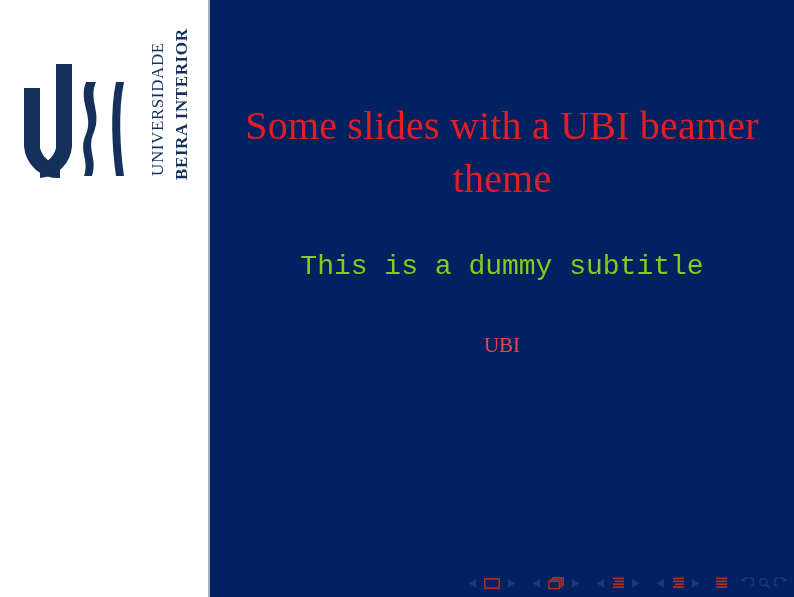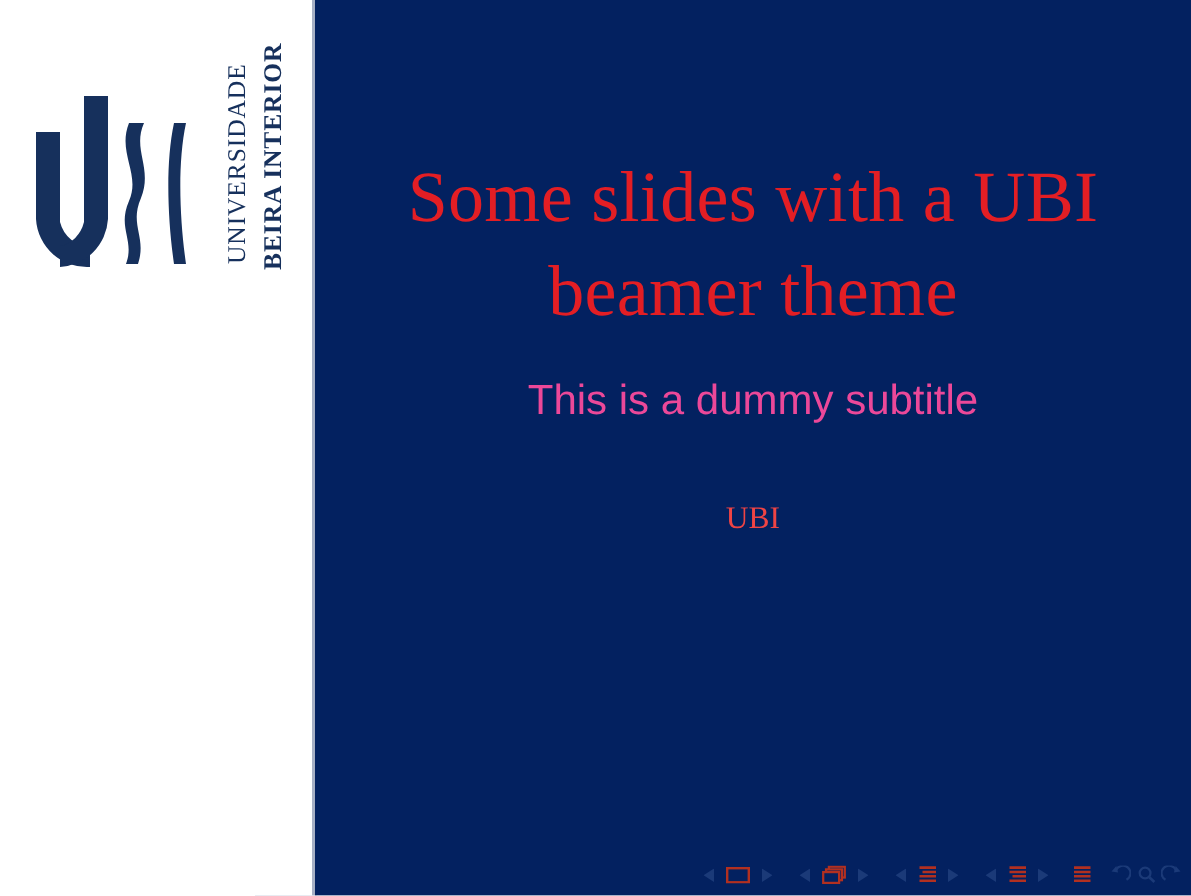--- a/index.html
+++ b/index.html
@@ -92,37 +92,37 @@
   #title-block {
     position: absolute;
     left: 0;
     top: 100px;
     width: 584px;
     text-align: center;
   }
   #slide-title {
     margin: 0;
     font-family: "Liberation Serif", serif;
-    font-size: 48px;
+    font-size: 40px;
     font-weight: normal;
     line-height: 1.32;
     color: #e31e24;
     letter-spacing: 0.2px;
     padding: 0 24px;
   }
   #slide-subtitle {
     position: absolute;
     left: 0;
     top: 251px;
     width: 584px;
     text-align: center;
-    font-family: Liberation Sans, sans-serif;
+    font-family: Liberation Mono, monospace;
     font-size: 28px;
     font-weight: normal;
-    color: #ec4899;
+    color: #84cc16;
   }
   #slide-author {
     position: absolute;
     left: 0;
     top: 333px;
     width: 584px;
     text-align: center;
     font-family: "Liberation Serif", serif;
     font-size: 21px;
     font-weight: normal;

